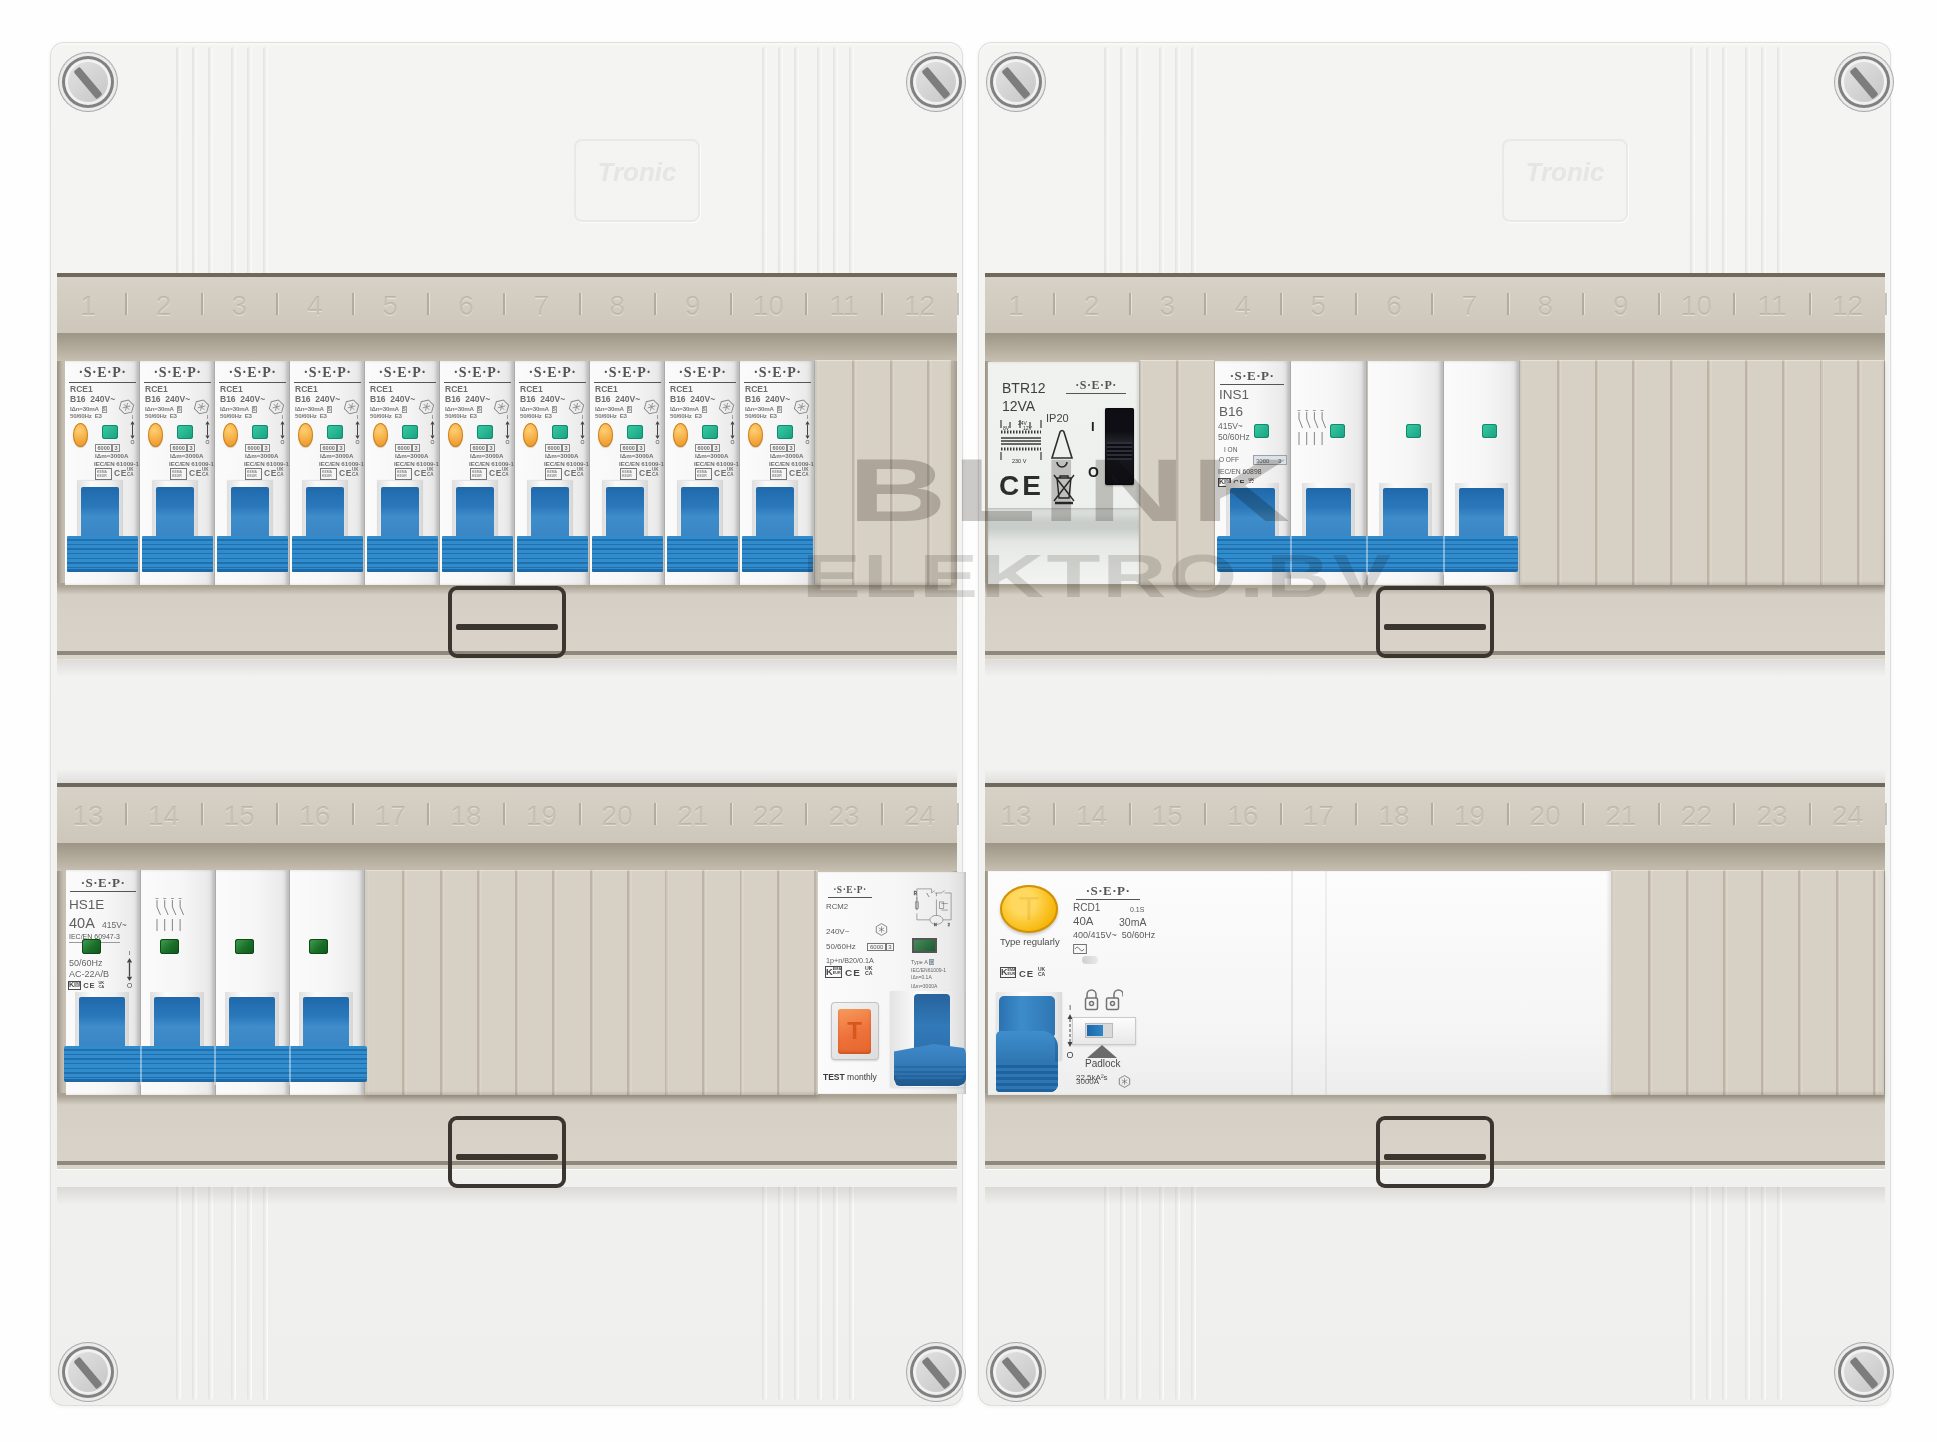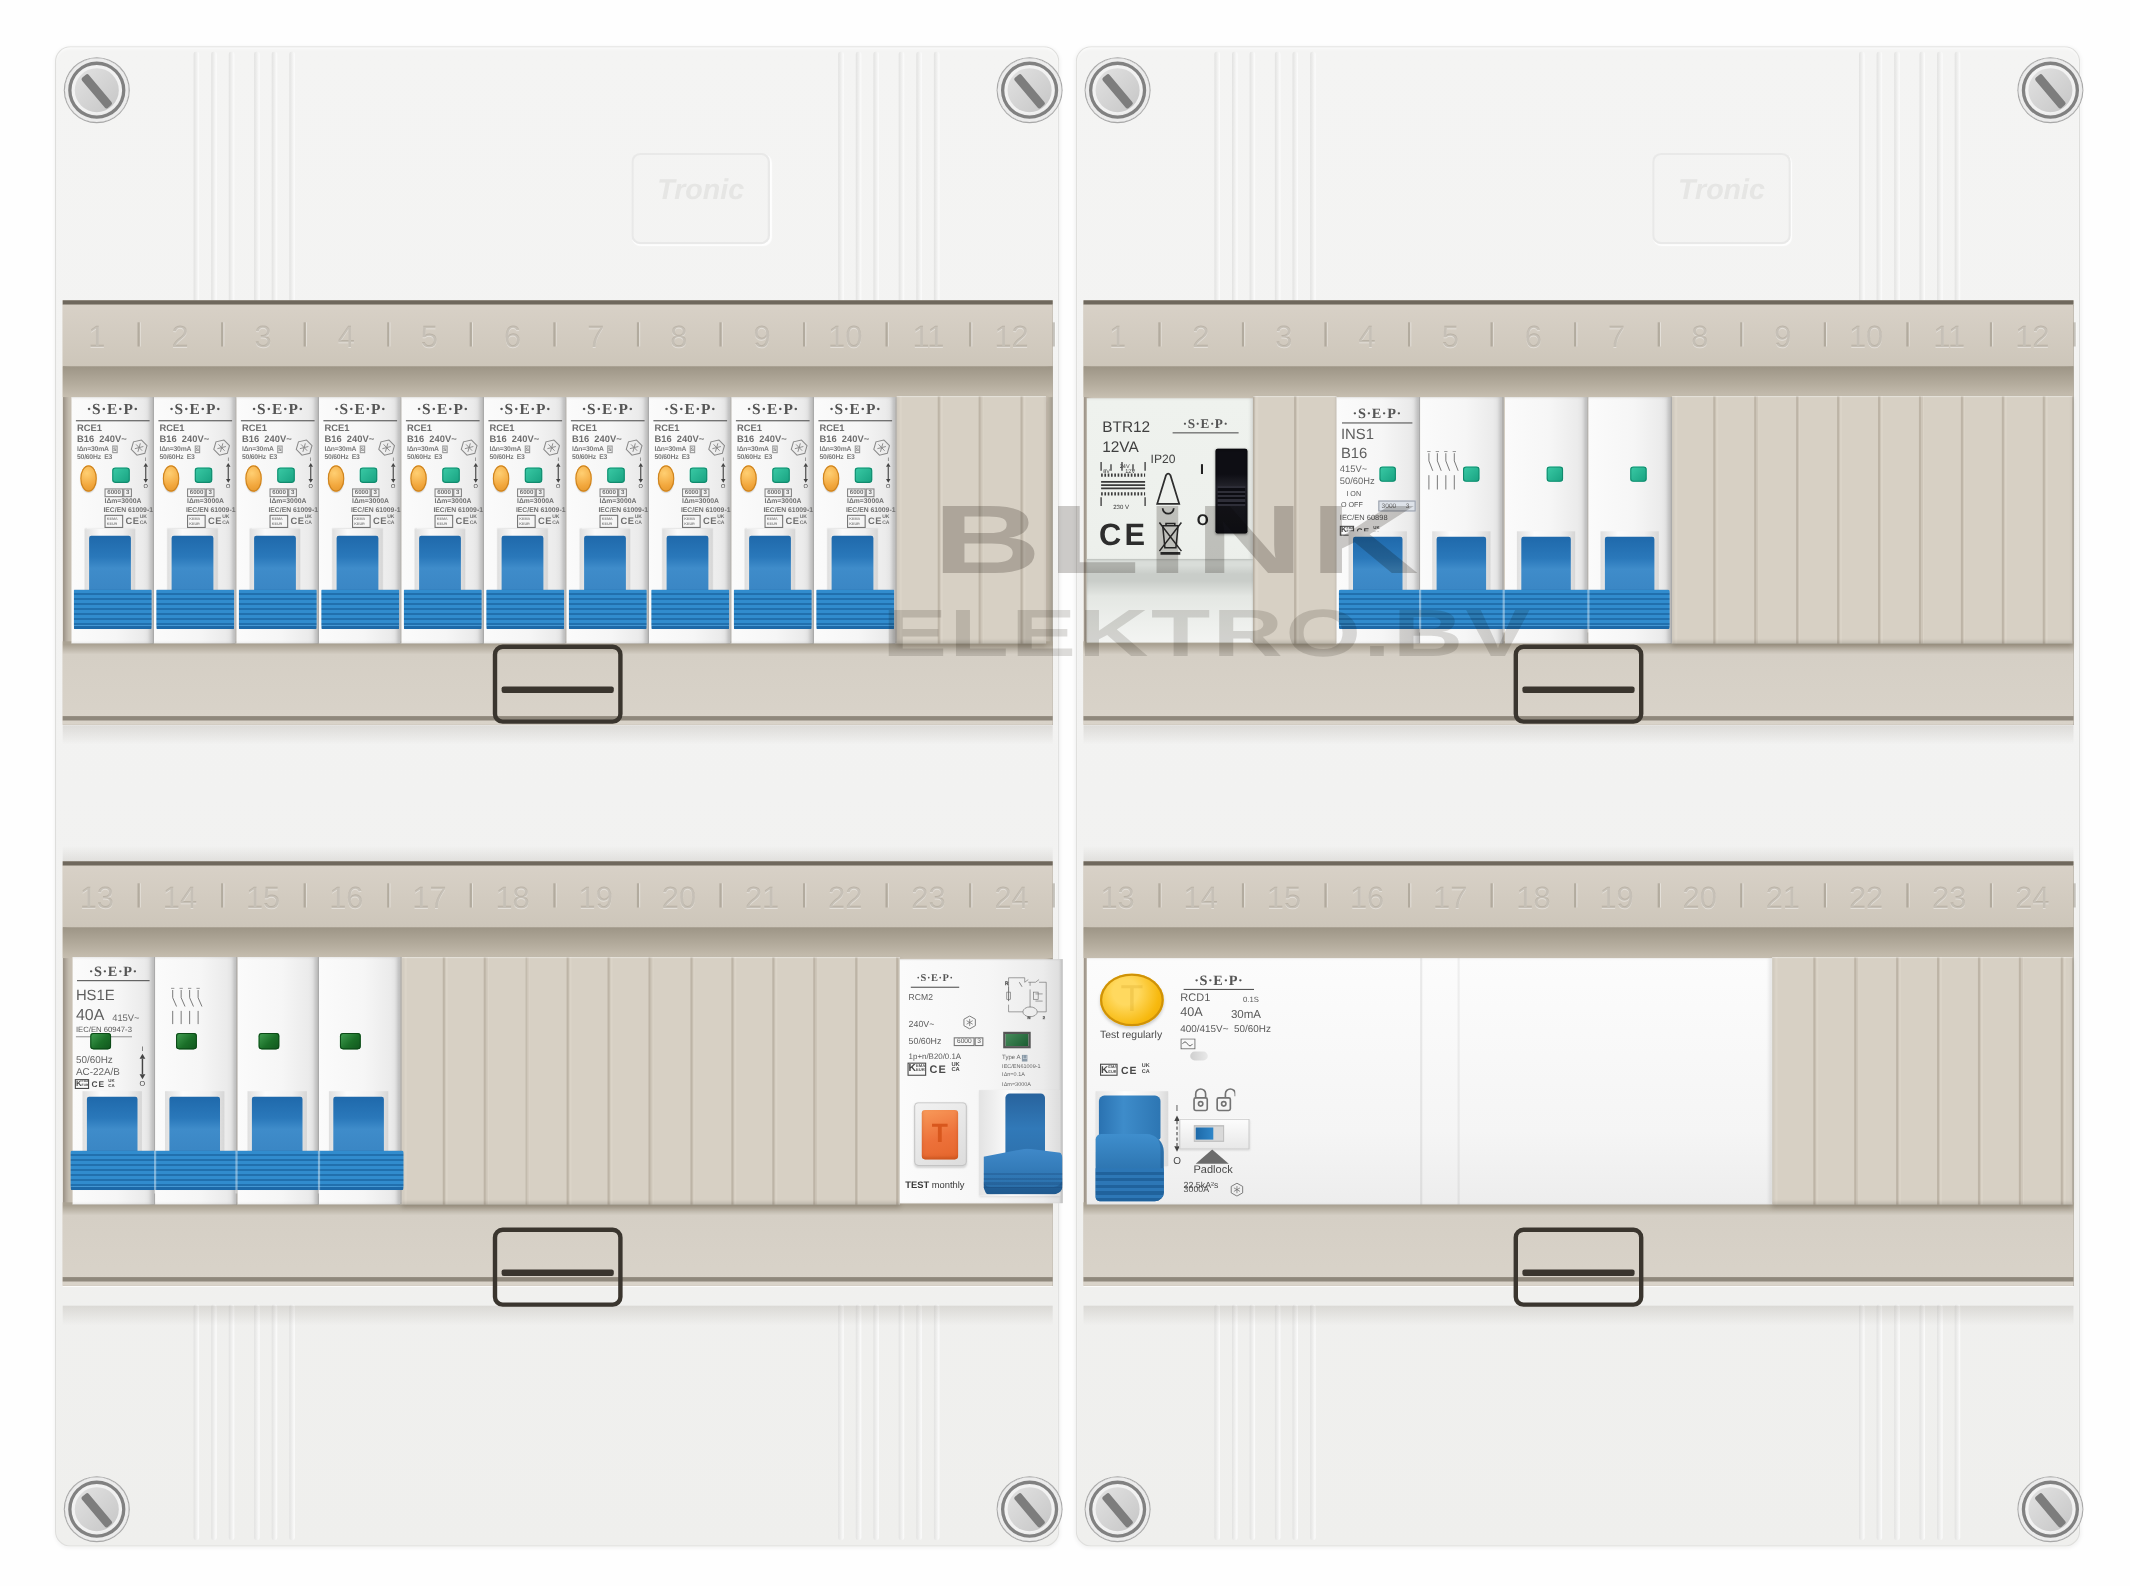--- a/index.html
+++ b/index.html
@@ -797,21 +797,21 @@
       <div style="position:absolute;left:76px;top:172px;width:72px;height:42px;background:linear-gradient(180deg,#4089c9,#2d74b0 70%,#27669e);border-radius:4px 10px 8px 6px;clip-path:polygon(0 18%,55% 0,100% 10%,100% 92%,90% 100%,4% 100%,0 84%);box-shadow:inset 0 -7px 0 rgba(18,58,105,.3);">
         <div style="position:absolute;left:0;top:22px;width:72px;height:14px;background:repeating-linear-gradient(180deg,rgba(20,60,110,.25) 0 2px,rgba(0,0,0,0) 2px 4.5px);"></div>
       </div>
     </div>
     <div style="position:absolute;left:988px;top:871px;width:623px;height:224px;background:linear-gradient(180deg,#fcfcfc,#f5f5f5 70%,#ededed);box-shadow:inset -3px 0 3px rgba(0,0,0,.08);">
       <div style="position:absolute;left:303px;top:0;width:1.5px;height:224px;background:rgba(0,0,0,.07);"></div>
       <div style="position:absolute;left:337px;top:0;width:1.5px;height:224px;background:rgba(0,0,0,.05);"></div>
       <div style="position:absolute;left:12px;top:14px;width:58px;height:48px;border-radius:50%;background:radial-gradient(circle at 40% 35%,#ffd95f 25%,#f7b90f 65%,#e9a303);box-shadow:inset 0 0 0 2px #cf9208, 0 2px 3px rgba(0,0,0,.2);">
         <div style="position:absolute;left:0;top:4px;width:58px;text-align:center;font-size:34px;color:rgba(200,150,25,.22);">T</div>
       </div>
-      <div class="txt" style="left:12px;top:66px;font-size:9.5px;color:#4a4a4a;">Test regularly</div>
+      <div class="txt" style="left:12px;top:66px;font-size:9.5px;color:#4a4a4a;">Type regularly</div>
       <div style="position:absolute;left:88px;top:13px;width:64px;text-align:center;font-family:'Liberation Serif',serif;font-weight:bold;font-size:13px;line-height:1;color:#555555;letter-spacing:0.5px;border-bottom:1.5px solid #555555;padding-bottom:1.5px;">·S·E·P·</div>
       <div class="txt" style="left:85px;top:32px;font-size:10px;color:#5a5a5a;">RCD1</div>
       <div class="txt" style="left:142px;top:35px;font-size:7px;color:#5a5a5a;">0.1S</div>
       <div class="txt" style="left:85px;top:45px;font-size:11.5px;color:#5a5a5a;">40A</div>
       <div class="txt" style="left:131px;top:46px;font-size:10.5px;color:#5a5a5a;">30mA</div>
       <div class="txt" style="left:85px;top:60px;font-size:9px;color:#5a5a5a;">400/415V~&nbsp; 50/60Hz</div>
       <svg style="position:absolute;left:85px;top:73px" width="14" height="10" viewBox="0 0 15 11">
         <rect x=".5" y=".5" width="14" height="10" fill="none" stroke="#666"></rect>
         <path d="M2,5.5 q2.5,-4 5,0 t5,0" fill="none" stroke="#666"></path>
       </svg>

